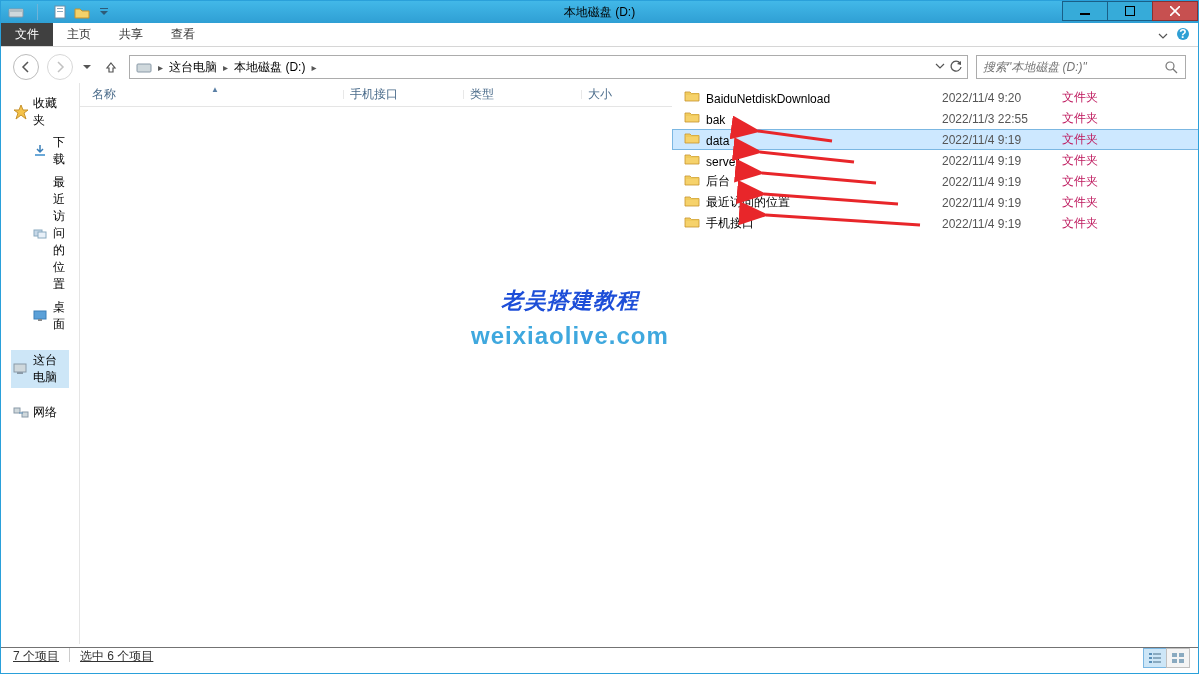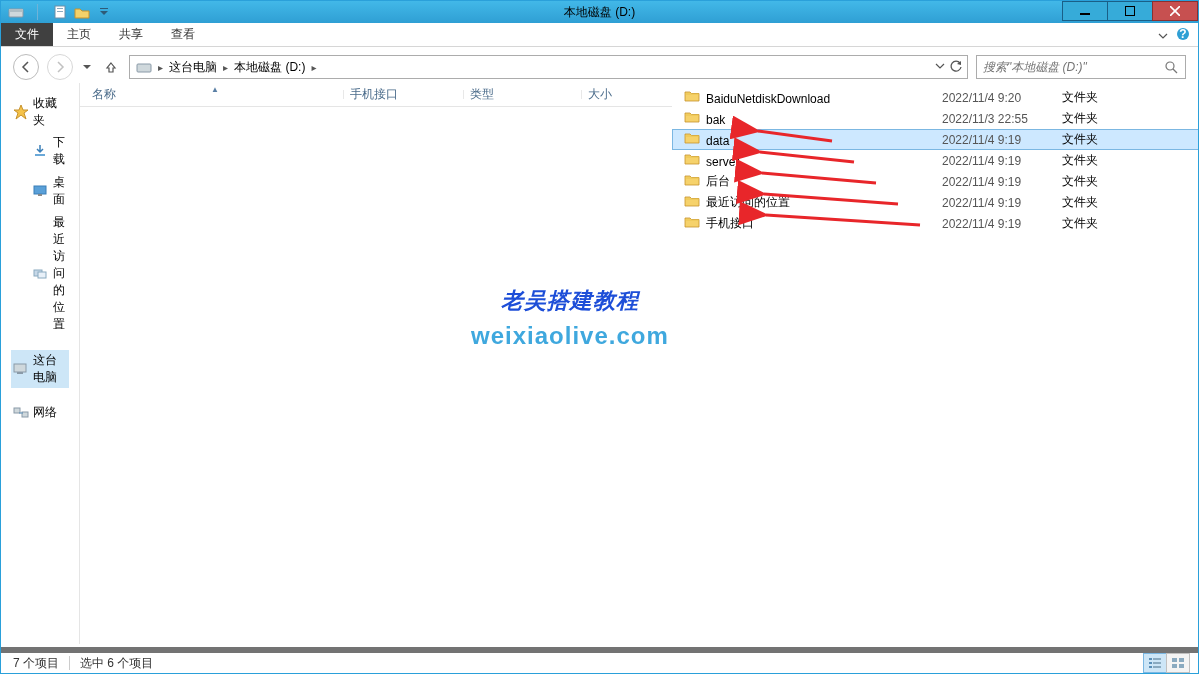--- a/index.html
+++ b/index.html
@@ -50,29 +50,29 @@
 .col-size { width: 90px; }
 .col::after { content: ""; position: absolute; right: 0; top: 4px; bottom: 4px; width: 1px; background: #e8e8e8; }
 .col:last-child::after { display: none; }
 .sort-arrow { position: absolute; left: 50%; top: -1px; transform: translateX(-50%); font-size: 8px; color: #5a7fa5; }
 
 .rows { position: relative; padding-top: 4px; }
 .row { height: 21px; display: flex; align-items: center; padding-left: 6px; }
 .row.sel { background: #cde8ff; border: 1px solid #7bb7e2; padding-left: 5px; }
 .cell-name { width: 258px; display: flex; align-items: flex-end; gap: 6px; padding-left: 6px; }
 .cell-date { width: 120px; color: #555; padding-left: 6px; }
-.cell-type { width: 118px; color: #000000; padding-left: 6px; }
+.cell-type { width: 118px; color: #be185d; padding-left: 6px; }
 .cell-size { width: 90px; color: #555; padding-left: 6px; }
 .ficon { width: 16px; height: 14px; }
 
 .watermark { position: absolute; left: 470px; top: 285px; text-align: center; }
 .watermark .w1 { font-size: 22px; font-weight: bold; color: #1d4ed8; font-style: italic; letter-spacing: 1px; }
 .watermark .w2 { font-size: 24px; font-weight: bold; color: #3fa8de; margin-top: 6px; letter-spacing: 1px; }
 
-.statusbar { position: absolute; bottom: 0; left: 0; right: 0; height: 26px; border-top: 6px solid #737373; display: flex; align-items: center; padding: 0 12px; color: #333; background: #fff; }
+.statusbar { position: absolute; bottom: 0; left: 0; right: 0; height: 26px; border-top: 1px solid #737373; display: flex; padding: 0 12px; color: #333; background: #fff; text-decoration: underline; }
 .statusbar .sep { width: 1px; height: 14px; background: #ccc; margin: 0 10px; }
 .viewbtns { position: absolute; right: 8px; display: flex; gap: 0; }
 .viewbtn { width: 24px; height: 20px; border: 1px solid #c0c0c0; margin-left: -1px; display: flex; align-items: center; justify-content: center; background: #f4f4f4; }
 .viewbtn.active { background: #cde6f7; border-color: #7bb7e2; }
 
 .star { fill: #f5c34a; stroke: #c7922c; }
 .folder-closed { fill: #f3d26b; stroke: #c7922c; }
 </style>
 </head>
 <body>
@@ -217,34 +217,34 @@
             <svg width="14" height="14">
               <rect x="2" y="10" width="10" height="2" fill="#6aa8d8"></rect>
               <path d="M7 1 V8 M4 5 L7 8 L10 5" fill="none" stroke="#3a7fb8" stroke-width="1.5"></path>
             </svg>
           </span>
         <span>下载</span>
       </div>
       <div class="sb-item">
         <span class="sb-icon">
             <svg width="14" height="14">
+              <rect x="1" y="3" width="8" height="6" fill="#c7d8e8" stroke="#8aaac0"></rect>
+              <rect x="5" y="5" width="8" height="6" fill="#e8f0f8" stroke="#8aaac0"></rect>
+            </svg>
+          </span>
+        <span>最近访问的位置</span>
+      </div>
+      <div class="sb-item">
+        <span class="sb-icon">
+            <svg width="14" height="14">
               <rect x="1" y="2" width="12" height="8" fill="#5aa0d8" stroke="#3a7fb8"></rect>
               <rect x="5" y="10" width="4" height="2" fill="#8a8a8a"></rect>
             </svg>
           </span>
         <span>桌面</span>
-      </div>
-      <div class="sb-item">
-        <span class="sb-icon">
-            <svg width="14" height="14">
-              <rect x="1" y="3" width="8" height="6" fill="#c7d8e8" stroke="#8aaac0"></rect>
-              <rect x="5" y="5" width="8" height="6" fill="#e8f0f8" stroke="#8aaac0"></rect>
-            </svg>
-          </span>
-        <span>最近访问的位置</span>
       </div>
     </div>
     <div class="sb-group">
       <div class="sb-title sb-sel">
         <span class="sb-icon">
             <svg width="16" height="14">
               <rect x="1" y="2" width="12" height="8" fill="#cfd8dc" stroke="#8a9aa8"></rect>
               <rect x="4" y="10" width="6" height="2" fill="#8a9aa8"></rect>
             </svg>
           </span>

